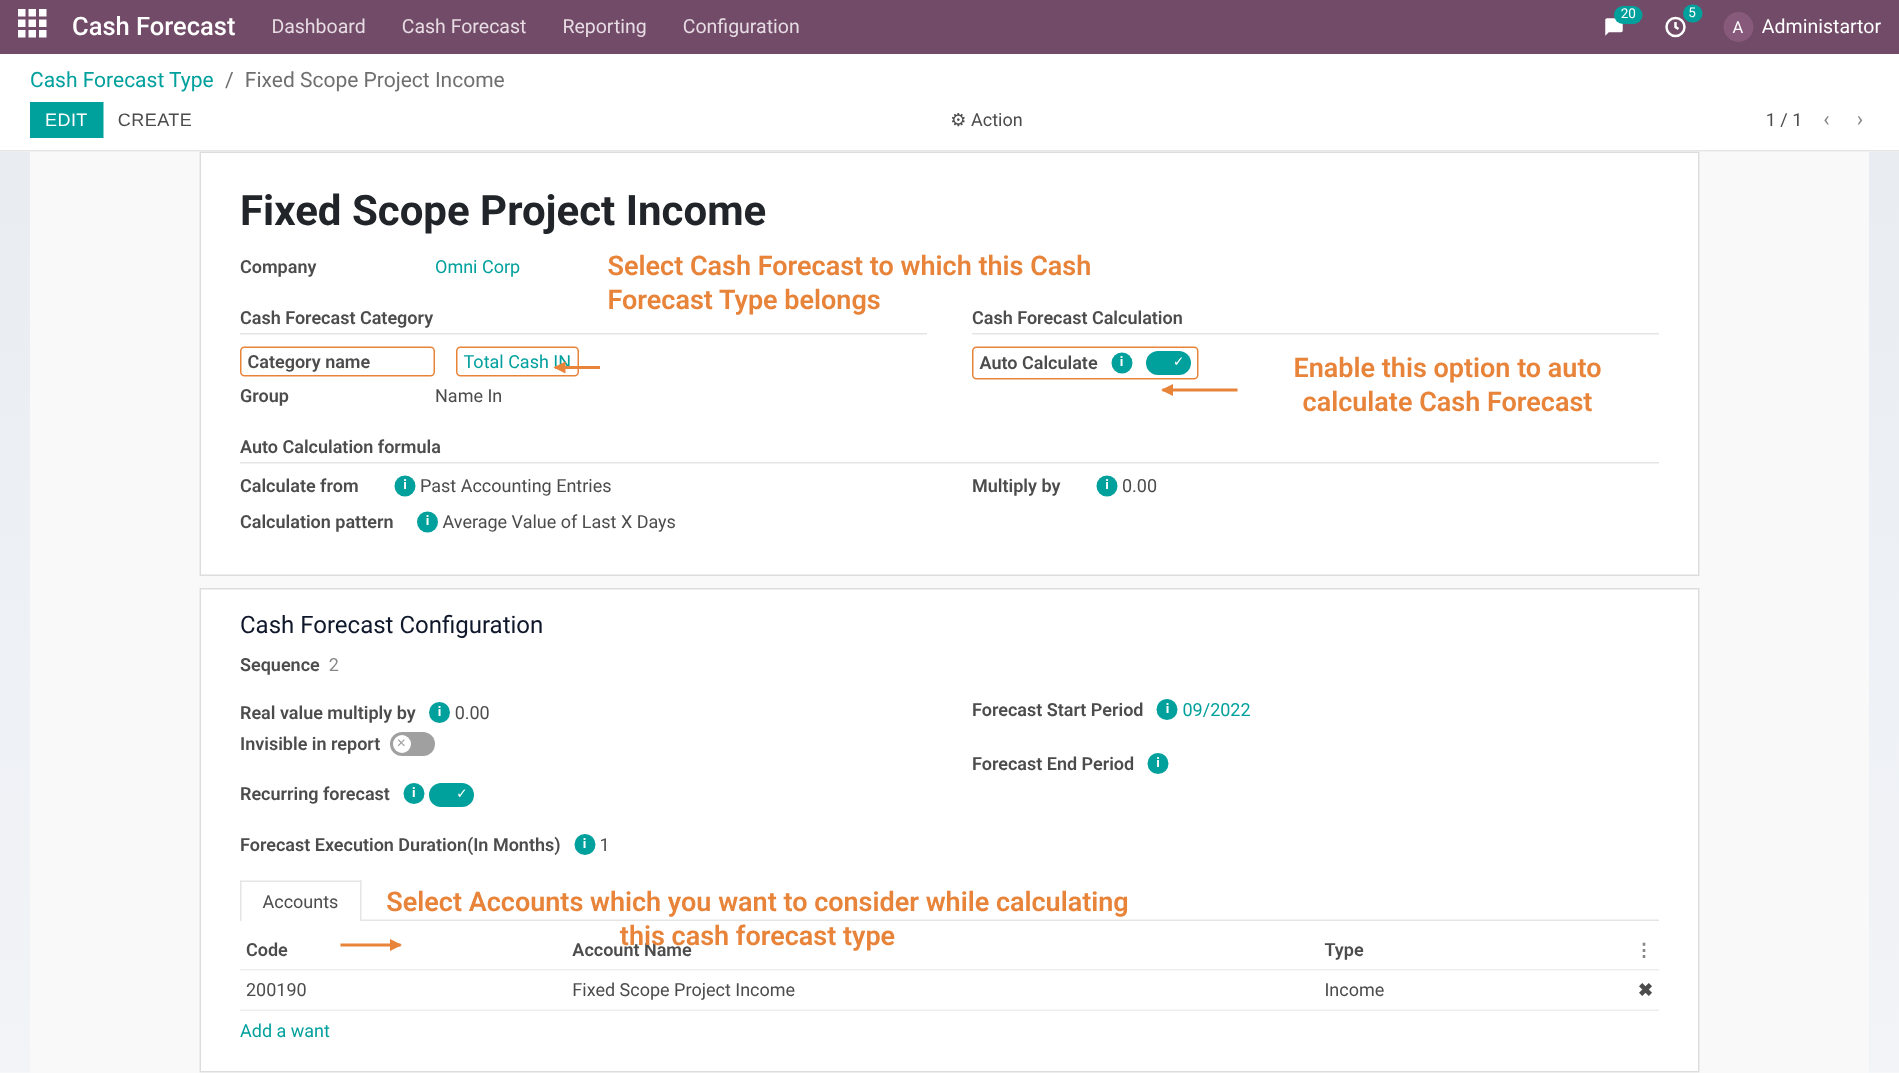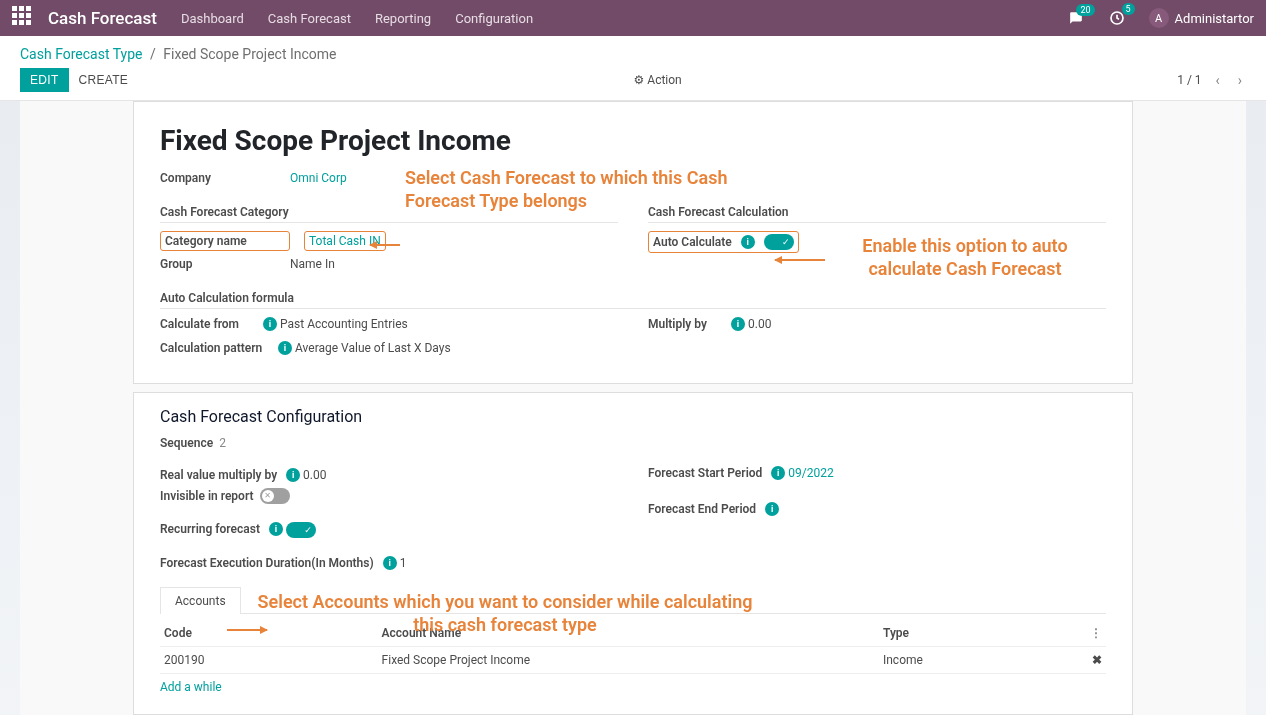--- a/index.html
+++ b/index.html
@@ -264,21 +264,21 @@
           </thead>
           <tbody>
             <tr>
               <td>200190</td>
               <td>Fixed Scope Project Income</td>
               <td>Income</td>
               <td style="text-align:right"><span class="row-remove">✖</span></td>
             </tr>
           </tbody>
         </table>
-        <div class="add-line">Add a while</div>
+        <div class="add-line">Add a want</div>
       </div>
     </div>
 
     <div class="annotation" style="left:405px; top:65px; width:340px; ">Select Cash Forecast to which this Cash Forecast Type belongs</div>
     <div class="arrow-line" style="left:370px; top:143px; width:30px"></div>
 
     <div class="annotation" style="left:830px; top:133px; width:270px; text-align:center">Enable this option to auto calculate Cash Forecast</div>
     <div class="arrow-line" style="left:775px; top:158px; width:50px"></div>
 
     <div class="annotation" style="left:255px; top:489px; width:500px; text-align:center">Select Accounts which you want to consider while calculating this cash forecast type</div>

